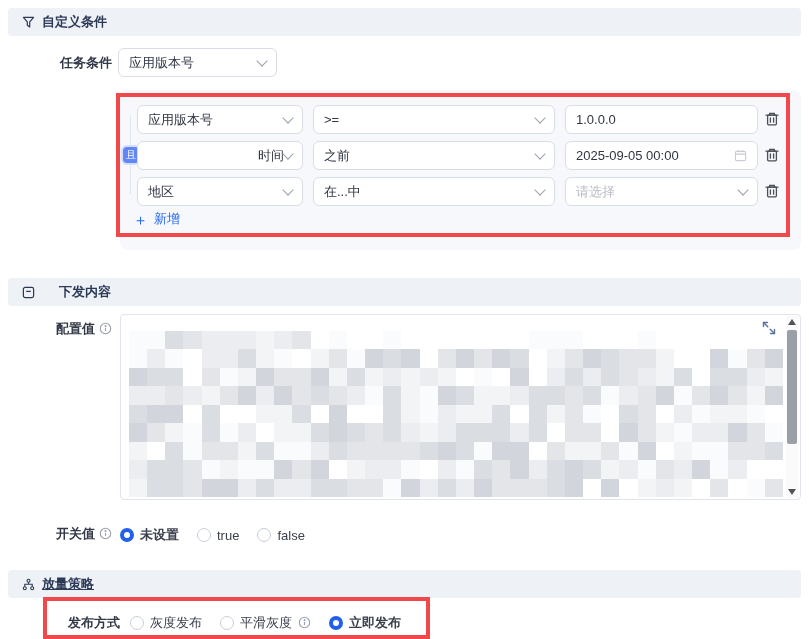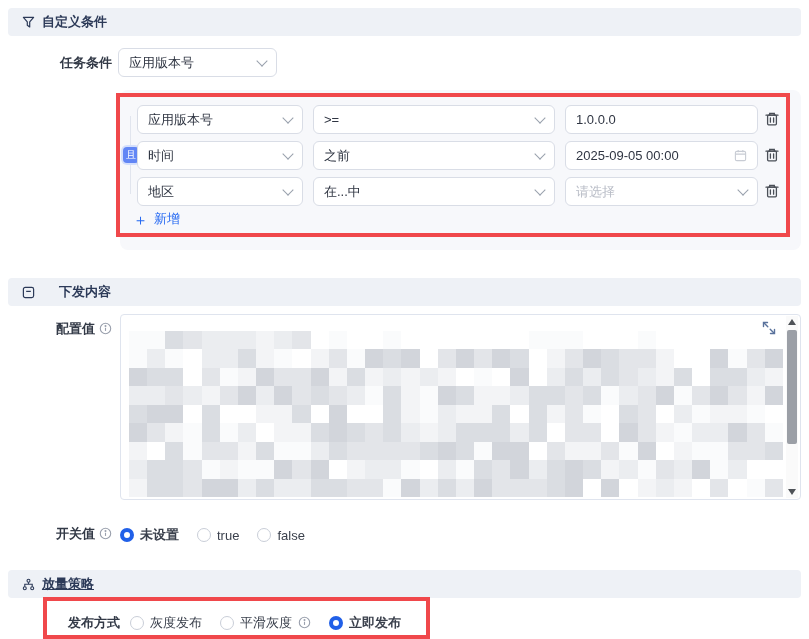--- a/index.html
+++ b/index.html
@@ -100,21 +100,21 @@
   <div class="box" style="left:565px;top:105px;width:193px;z-index:6;">
     <span>1.0.0.0</span>
   </div>
   <svg class="trash" style="left:764px;top:111px;" viewBox="0 0 16 16" fill="none" stroke="#4a4f57" stroke-width="1.3" stroke-linecap="round">
       <path d="M2 4.2h12"></path>
       <path d="M5.7 4V2.4h4.6V4"></path>
       <rect x="3.6" y="4.2" width="8.8" height="9.6" rx="1"></rect>
       <path d="M6.4 7v4.2M9.6 7v4.2"></path>
     </svg>
 
-  <div class="box" style="left:137px;top:141px;width:166px;z-index:6;">
+  <div class="box" style="left:137px;top:141px;width:166px;z-index:6;justify-content:flex-end;">
     <span>时间</span>
       <span class="chev"></span>
   </div>
   <div class="box" style="left:313px;top:141px;width:242px;z-index:6;">
     <span>之前</span>
       <span class="chev"></span>
   </div>
   <div class="box" style="left:565px;top:141px;width:193px;z-index:6;">
     <span>2025-09-05 00:00</span>
     <svg width="13" height="13" viewBox="0 0 14 14" fill="none" stroke="#c8ccd4" stroke-width="1.2">

